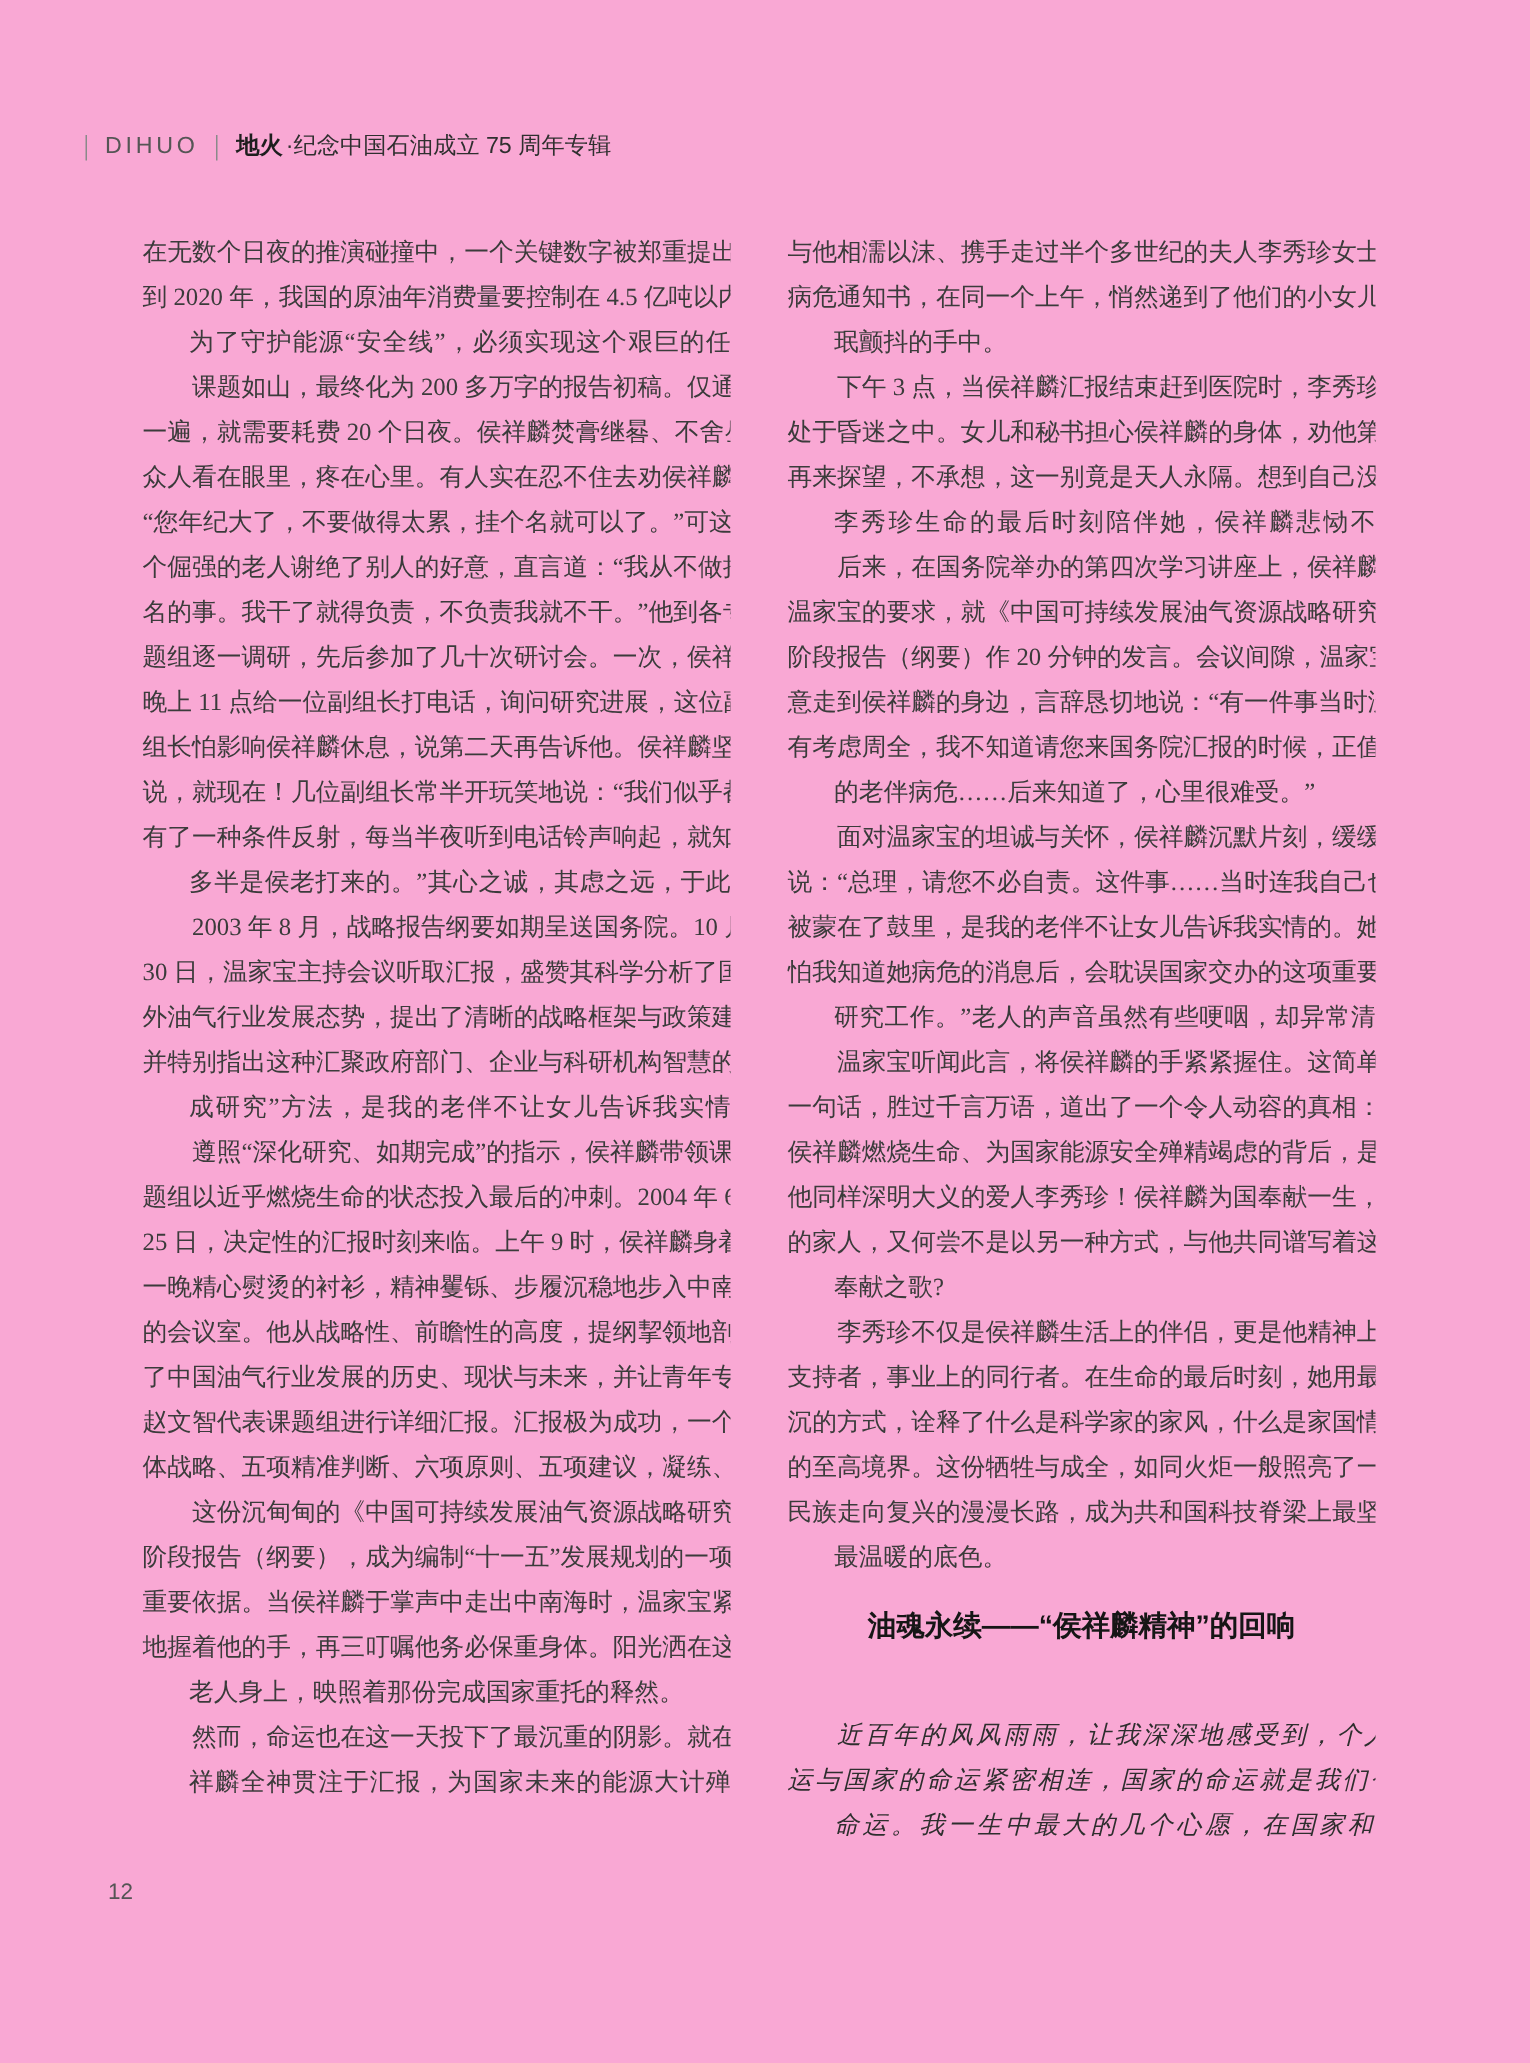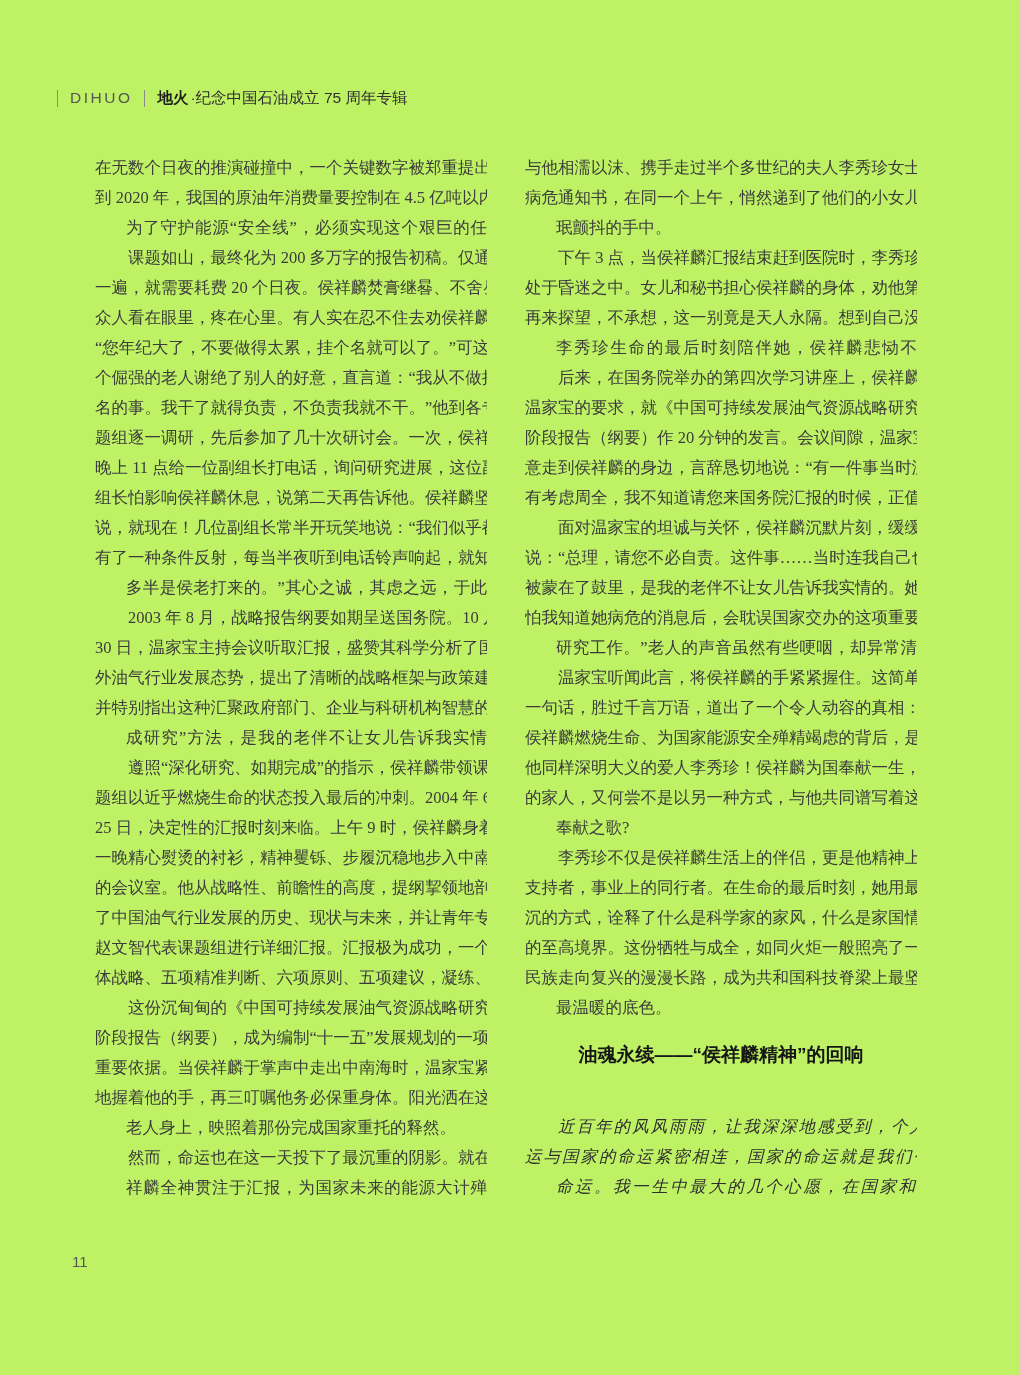--- a/index.html
+++ b/index.html
@@ -1,20 +1,20 @@
 <!DOCTYPE html>
 <html><head>
 <meta charset="utf-8">
 <style>
   html,body{margin:0;padding:0;background:#e8e8e8;}
   .page{
     position:relative;
     width:1020px;height:1375px;
     margin:0 auto;
-    background:#bef264;
+    background:#f9a8d4;
     font-family:"Liberation Serif","DejaVu Serif",serif;
     color:#3b3b3b;
     overflow:hidden;
   }
   
   .hdr{
     position:absolute;top:88px;left:57px;
     display:flex;align-items:center;
     font-family:"Liberation Sans","DejaVu Sans",sans-serif;
     font-size:15.5px;line-height:20px;color:#4a4a4a;
@@ -131,20 +131,21 @@
           <div class="line">处于昏迷之中。女儿和秘书担心侯祥麟的身体，劝他第二天</div>
           <div class="line">再来探望，不承想，这一别竟是天人永隔。想到自己没能在</div>
           <div class="line para-end">李秀珍生命的最后时刻陪伴她，侯祥麟悲恸不已，失声痛哭。</div>
         </div>
         <div class="para">
           <div class="line indent">后来，在国务院举办的第四次学习讲座上，侯祥麟应</div>
           <div class="line">温家宝的要求，就《中国可持续发展油气资源战略研究》</div>
           <div class="line">阶段报告（纲要）作 20 分钟的发言。会议间隙，温家宝特</div>
           <div class="line">意走到侯祥麟的身边，言辞恳切地说：“有一件事当时没</div>
           <div class="line">有考虑周全，我不知道请您来国务院汇报的时候，正值您</div>
+          <div class="line para-end">的老伴病危……后来知道了，心里很难受。”</div>
         </div>
         <div class="para">
           <div class="line indent">面对温家宝的坦诚与关怀，侯祥麟沉默片刻，缓缓地</div>
           <div class="line">说：“总理，请您不必自责。这件事……当时连我自己也</div>
           <div class="line">被蒙在了鼓里，是我的老伴不让女儿告诉我实情的。她……</div>
           <div class="line">怕我知道她病危的消息后，会耽误国家交办的这项重要的</div>
           <div class="line para-end">研究工作。”老人的声音虽然有些哽咽，却异常清晰。</div>
         </div>
         <div class="para">
           <div class="line indent">温家宝听闻此言，将侯祥麟的手紧紧握住。这简单的</div>
@@ -166,15 +167,15 @@
     <h2 class="section-heading">油魂永续——“侯祥麟精神”的回响</h2>
     <div class="quote">
         <div class="para">
           <div class="line indent">近百年的风风雨雨，让我深深地感受到，个人的命</div>
           <div class="line">运与国家的命运紧密相连，国家的命运就是我们个人的</div>
           <div class="line para-end">命运。我一生中最大的几个心愿，在国家和民族的发展</div>
         </div>
       </div>
   </div>
 
-  <div class="page-number">11</div>
+  <div class="page-number">12</div>
 
 </div>
 
 </body></html>

